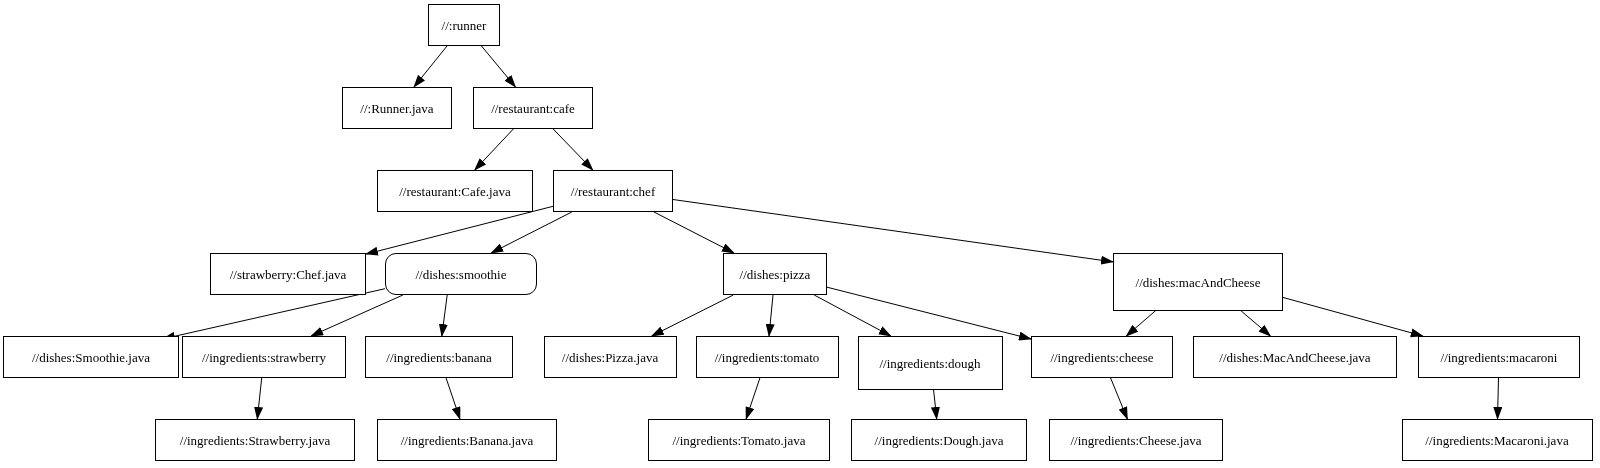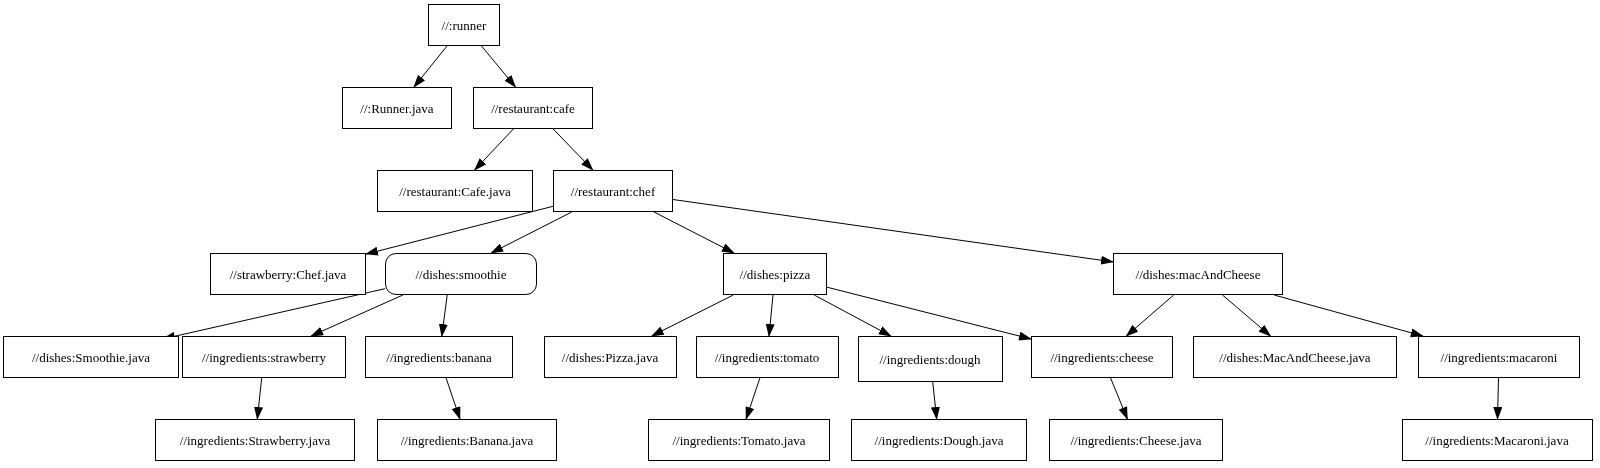--- a/index.html
+++ b/index.html
@@ -95,39 +95,39 @@
       </div>
       <div class="node" style="left: 210px; top: 253px; width: 156px; height: 42px;">
         <span>//strawberry:Chef.java</span>
       </div>
       <div class="node" style="left: 385px; top: 253px; width: 152px; height: 42px; border-radius: 11px;">
         <span>//dishes:smoothie</span>
       </div>
       <div class="node" style="left: 723px; top: 253px; width: 104px; height: 42px;">
         <span>//dishes:pizza</span>
       </div>
-      <div class="node" style="left: 1113px; top: 253px; width: 170px; height: 42px;">
+      <div class="node" style="left: 1113px; top: 253px; width: 170px; height: 58px;">
         <span>//dishes:macAndCheese</span>
       </div>
       <div class="node" style="left: 3px; top: 336px; width: 176px; height: 42px;">
         <span>//dishes:Smoothie.java</span>
       </div>
       <div class="node" style="left: 182px; top: 336px; width: 164px; height: 42px;">
         <span>//ingredients:strawberry</span>
       </div>
       <div class="node" style="left: 365px; top: 336px; width: 148px; height: 42px;">
         <span>//ingredients:banana</span>
       </div>
       <div class="node" style="left: 543.5px; top: 336px; width: 133px; height: 42px;">
         <span>//dishes:Pizza.java</span>
       </div>
       <div class="node" style="left: 695.5px; top: 336px; width: 143px; height: 42px;">
         <span>//ingredients:tomato</span>
       </div>
-      <div class="node" style="left: 857.5px; top: 336px; width: 145px; height: 46px;">
+      <div class="node" style="left: 857.5px; top: 336px; width: 145px; height: 54px;">
         <span>//ingredients:dough</span>
       </div>
       <div class="node" style="left: 1031px; top: 336px; width: 142px; height: 42px;">
         <span>//ingredients:cheese</span>
       </div>
       <div class="node" style="left: 1193px; top: 336px; width: 204px; height: 42px;">
         <span>//dishes:MacAndCheese.java</span>
       </div>
       <div class="node" style="left: 1418px; top: 336px; width: 162px; height: 42px;">
         <span>//ingredients:macaroni</span>

